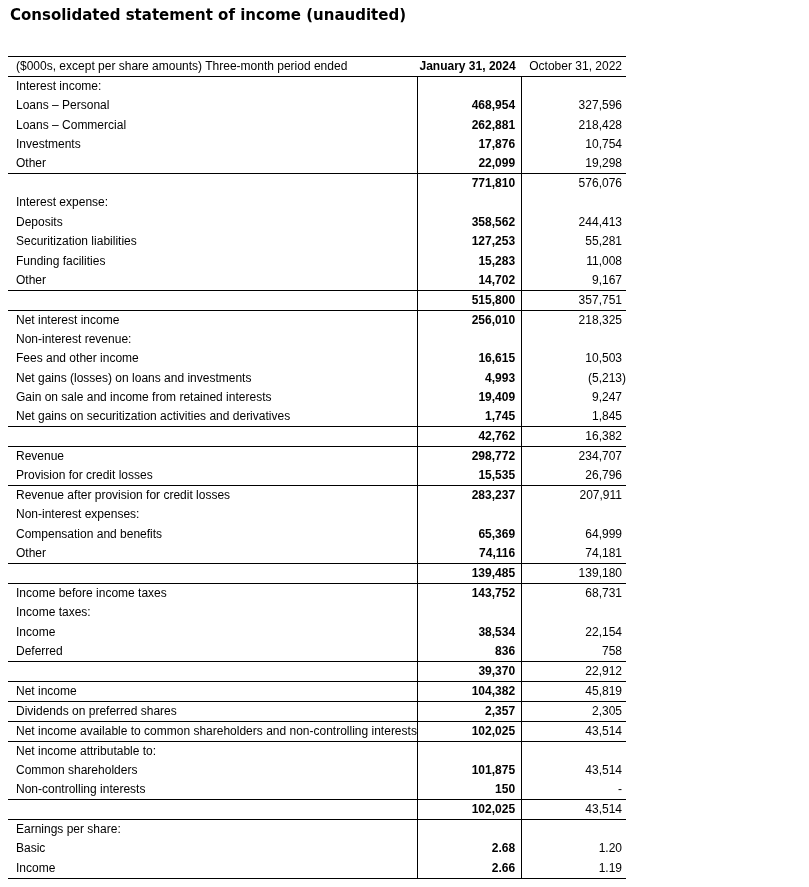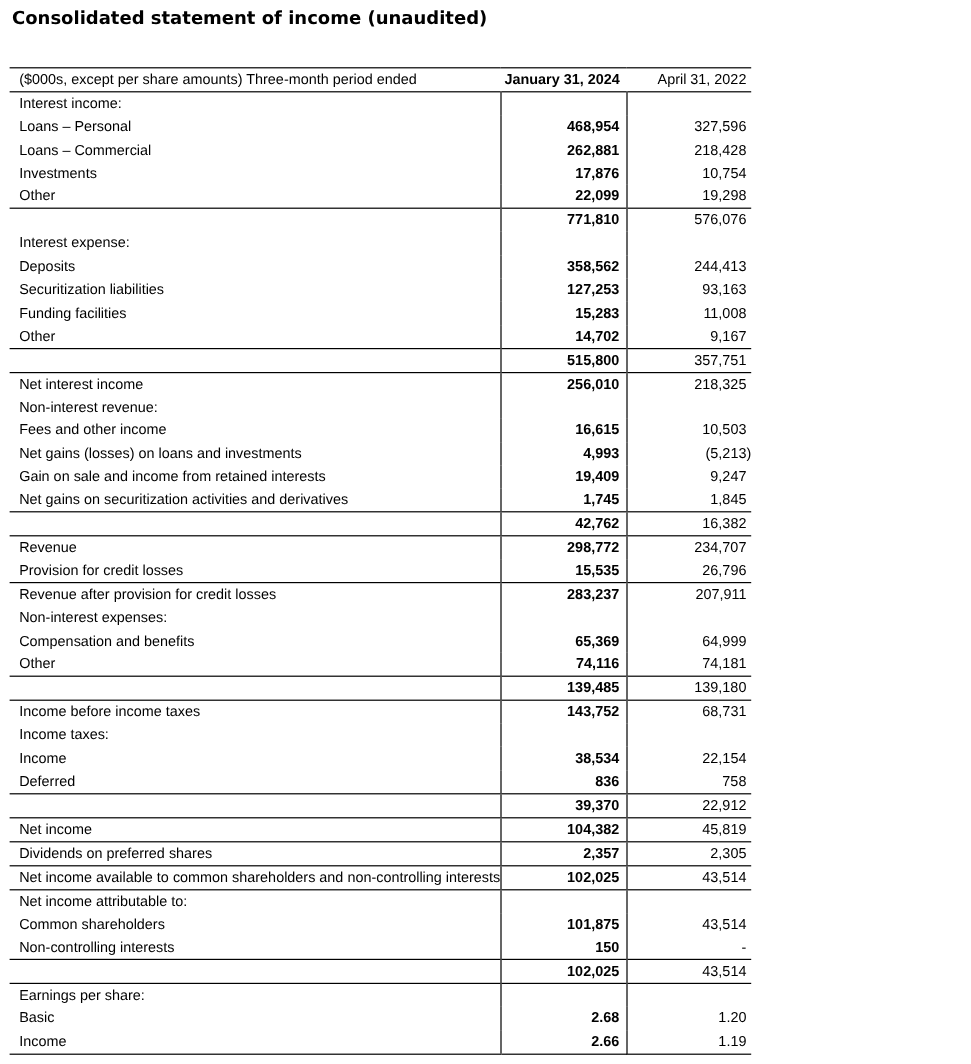--- a/index.html
+++ b/index.html
@@ -70,21 +70,21 @@
 </head>
 <body>
 
 <h1 class="page-title">Consolidated statement of income (unaudited)</h1>
 
 <table class="statement">
   <thead>
     <tr>
       <th class="col-label">($000s, except per share amounts) Three-month period ended</th>
       <th class="col-cur">January 31, 2024</th>
-      <th class="col-prior">April 31, 2022</th>
+      <th class="col-prior">October 31, 2022</th>
     </tr>
   </thead>
   <tbody id="statement-body">
       <tr>
         <td class="col-label">Interest income:</td>
         <td class="col-cur"></td>
         <td class="col-prior"></td>
       </tr>
       <tr>
         <td class="col-label">Loans – Personal</td>
@@ -117,21 +117,21 @@
         <td class="col-prior"></td>
       </tr>
       <tr>
         <td class="col-label">Deposits</td>
         <td class="col-cur">358,562</td>
         <td class="col-prior">244,413</td>
       </tr>
       <tr>
         <td class="col-label">Securitization liabilities</td>
         <td class="col-cur">127,253</td>
-        <td class="col-prior">93,163</td>
+        <td class="col-prior">55,281</td>
       </tr>
       <tr>
         <td class="col-label">Funding facilities</td>
         <td class="col-cur">15,283</td>
         <td class="col-prior">11,008</td>
       </tr>
       <tr>
         <td class="col-label">Other</td>
         <td class="col-cur">14,702</td>
         <td class="col-prior">9,167</td>

